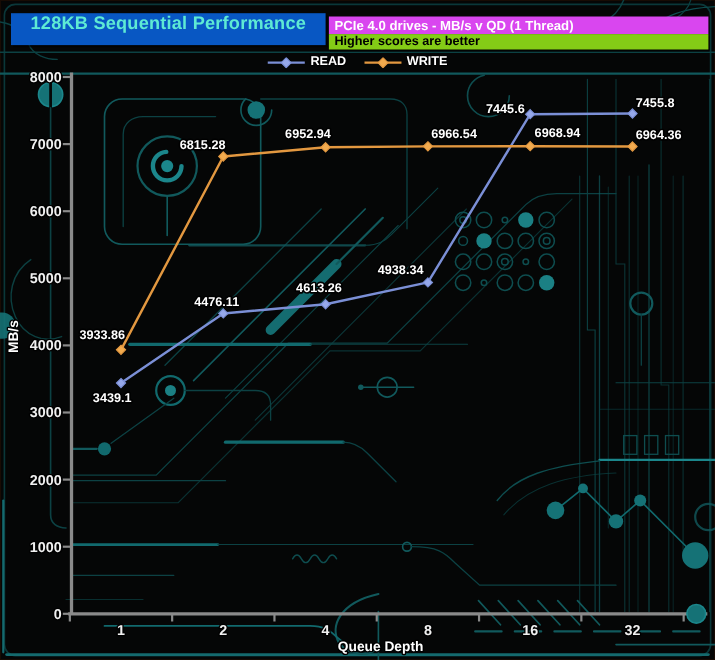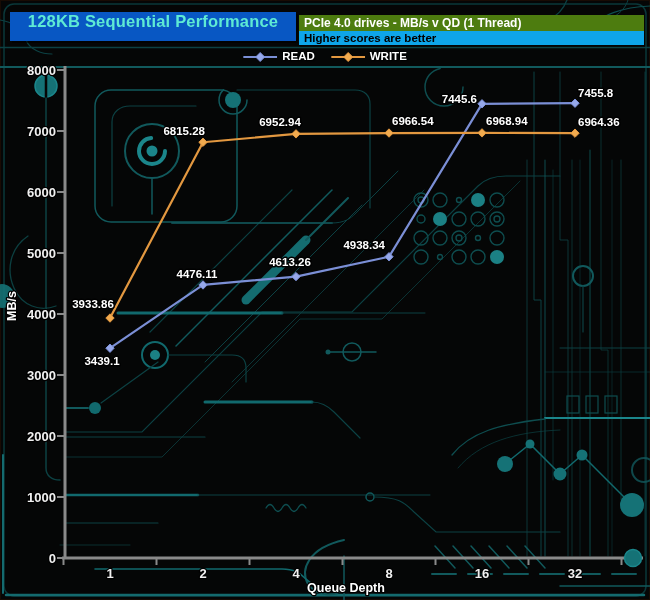--- a/index.html
+++ b/index.html
@@ -4,21 +4,21 @@
 <style>
   html,body{margin:0;padding:0;background:#000;}
   #stage{position:relative;width:650px;height:600px;background:#050606;overflow:hidden;
          font-family:"Liberation Sans","DejaVu Sans",sans-serif;box-shadow:inset 0 0 0 1px #170b04;}
   svg.layer{position:absolute;left:0;top:0;}
   .hdr-title{position:absolute;left:10px;top:12px;width:286px;height:29px;display:flex;
              justify-content:center;color:#5eead4;font-weight:bold;font-size:16.5px;letter-spacing:.2px;
              box-shadow:2px 2px 0 rgba(0,0,0,.55);}
   .hdr-sub{position:absolute;left:299px;top:15px;width:345px;height:16px;color:#fff;font-weight:bold;
            font-size:12px;line-height:16px;padding-left:5px;box-sizing:border-box;}
-  .hdr-note{position:absolute;left:299px;top:31px;width:345px;height:14px;background:#0ea5e9;color:#000;
+  .hdr-note{position:absolute;left:299px;top:31px;width:345px;height:14px;background:#84cc16;color:#000;
             font-weight:bold;font-size:11.5px;line-height:14px;padding-left:5px;box-sizing:border-box;
             box-shadow:1px 2px 0 rgba(0,0,0,.5);}
   .legend{position:absolute;top:50px;left:50%;transform:translateX(-50%);display:flex;gap:16px;align-items:center;}
   .legend-item{display:flex;align-items:flex-end;gap:5px;color:#fff;font-weight:bold;font-size:11.5px;
                text-shadow:1px 1px 1px #000,-1px -1px 1px #000;}
   #chart-svg text{paint-order:stroke;stroke-linejoin:round;}
   #chart-svg .tick{font:bold 13px "Liberation Sans",sans-serif;fill:#f0f0f0;stroke:#000;stroke-width:2.5px;}
   #chart-svg .axis-label{font:bold 12.5px "Liberation Sans",sans-serif;fill:#fff;stroke:#000;stroke-width:2.5px;}
   #chart-svg .dlabel{font:bold 11.5px "Liberation Sans",sans-serif;fill:#fff;stroke:#000;stroke-width:3px;}
 </style>
@@ -208,21 +208,21 @@
       <text x="205" y="135.26792" text-anchor="end" class="dlabel">6815.28</text>
       <text x="280" y="125.87066000000004" text-anchor="middle" class="dlabel">6952.94</text>
       <text x="392" y="125.04106000000002" text-anchor="start" class="dlabel">6966.54</text>
       <text x="486" y="124.89466000000004" text-anchor="start" class="dlabel">6968.94</text>
       <text x="578" y="126.17404000000005" text-anchor="start" class="dlabel">6964.36</text>
     </svg>
 
   <div class="hdr-title" style="background: rgb(8, 87, 195);">
     <span>128KB Sequential Performance</span>
   </div>
-  <div class="hdr-sub" style="background: #4d7c0f;">
+  <div class="hdr-sub" style="background: #d946ef;">
     <span>PCIe 4.0 drives - MB/s v QD (1 Thread)</span>
   </div>
   <div class="hdr-note">
     <span>Higher scores are better</span>
   </div>
 
   <div class="legend">
     <div class="legend-item">
       <svg width="34" height="10">
         <line class="lg-line" x1="0" y1="5" x2="34" y2="5" stroke-width="2" stroke="#7b8fd6"></line>

